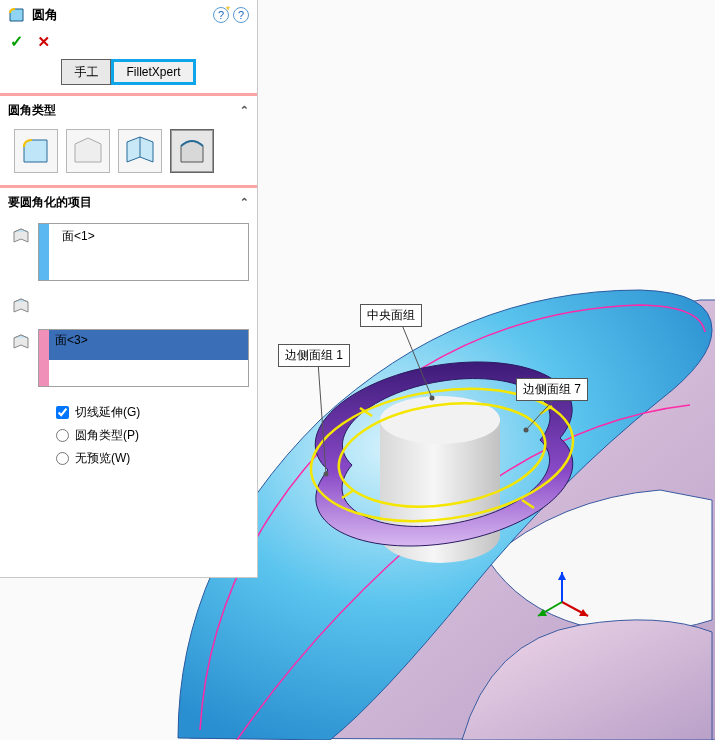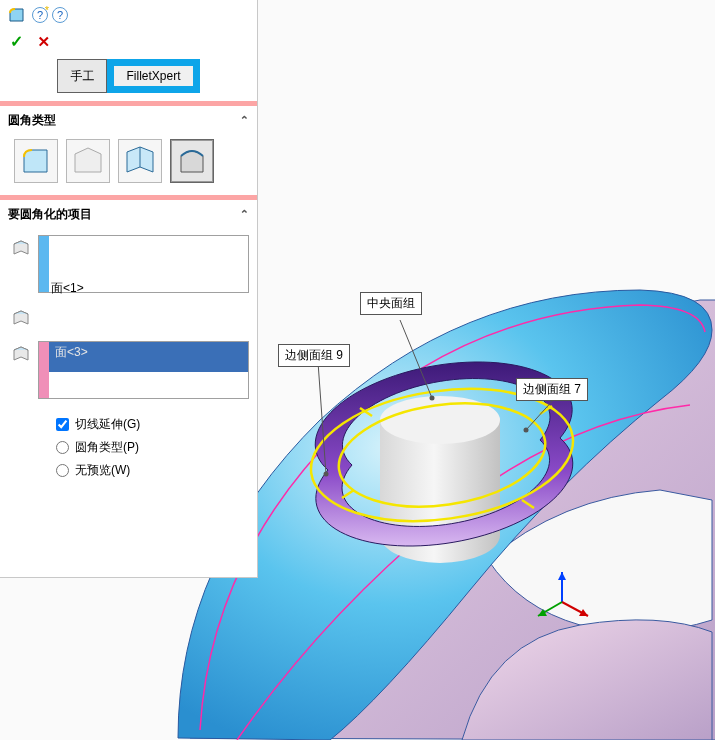--- a/index.html
+++ b/index.html
@@ -69,31 +69,31 @@
   display: flex;
   justify-content: center;
   padding: 2px 0 8px 0;
   gap: 0;
 }
 .modetabs button {
   font-family: inherit;
   font-size: 12px;
   padding: 3px 12px;
   background: #f0f0f0;
-  border: 7px solid #0ea5e9;
+  border: 3px solid #0ea5e9;
   cursor: pointer;
 }
 .modetabs button:first-child { border-right: none; }
 .modetabs button.active {
   background: #e8e8e8;
   border: 1px solid #606060;
   position: relative;
 }
 .section {
-  border-top: 5px solid #fca5a5;
+  border-top: 3px solid #fca5a5;
 }
 .sechdr {
   display: flex;
   align-items: center;
   padding: 6px 8px;
   font-weight: bold;
   font-size: 12px;
 }
 .sechdr .chev {
   margin-left: auto;
@@ -134,28 +134,27 @@
   border: 1px solid #a0a0a0;
   display: flex;
   background: #fff;
   position: relative;
 }
 .selbox .stripe {
   width: 10px;
   height: 100%;
 }
 .selbox .seltext {
-  padding: 4px 2px;
+  padding: 4px 13px;
   font-size: 12px;
   flex: 1;
-  margin-top: 40px;
 }
 .selbox.selected .seltext {
   background: #3a6fb7;
-  color: #e5e5e5;
+  color: #000000;
   height: 18px;
   margin: 0;
   padding: 2px 6px;
 }
 .selbox.selected {
   flex-direction: row;
 }
 .selbox.selected .body {
   flex: 1;
   display: flex;
@@ -249,33 +248,34 @@
     <line x1="0" y1="0" x2="0" y2="-30" stroke="#0040ff" stroke-width="2"></line>
     <polygon points="0,-30 -4,-22 4,-22" fill="#0040ff"></polygon>
     <line x1="0" y1="0" x2="26" y2="14" stroke="#d00000" stroke-width="2"></line>
     <polygon points="26,14 17,14 21,7" fill="#d00000"></polygon>
     <line x1="0" y1="0" x2="-24" y2="14" stroke="#00a000" stroke-width="2"></line>
     <polygon points="-24,14 -15,14 -19,7" fill="#00a000"></polygon>
   </g>
 </svg>
 </div>
 
-<div class="callout-label" style="left:278px; top:344px;">边侧面组 9</div>
-<div class="callout-label" style="left:360px; top:292px;">中央面组</div>
+<div class="callout-label" style="left:278px; top:344px;">边侧面组 1</div>
+<div class="callout-label" style="left:360px; top:304px;">中央面组</div>
 <div class="callout-label" style="left:516px; top:378px;">边侧面组 7</div>
 
 <div class="panel">
 
   <div class="hdr">
     <span class="ficon">
       <svg width="18" height="18" viewBox="0 0 18 18">
         <path d="M2 15 L2 7 Q2 3 7 3 L15 3 L15 15 Z" fill="#8fd4f2" stroke="#1a5a88" stroke-width="1"></path>
         <path d="M2 7 Q2 3 7 3" fill="none" stroke="#f5c000" stroke-width="2"></path>
       </svg>
     </span>
+    <span class="title">圆角</span>
     <span class="help">
       <span class="star">?</span>
       <span>?</span>
     </span>
   </div>
 
   <div class="okrow">
     <span class="ok">✓</span>
     <span class="cancel">✕</span>
   </div>

